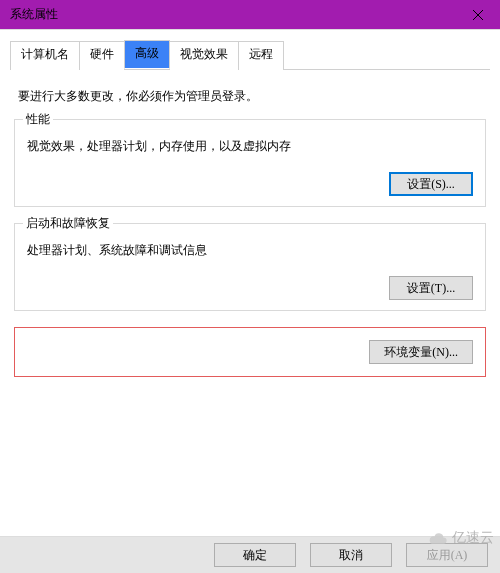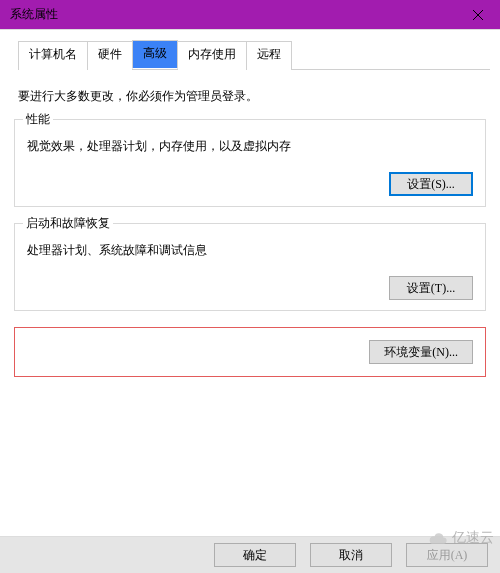--- a/index.html
+++ b/index.html
@@ -26,21 +26,21 @@
     .titlebar-close {
       width: 45px;
       height: 29px;
       display: flex;
       align-items: center;
       justify-content: center;
       cursor: default;
     }
     .titlebar-close svg { width: 10px; height: 10px; }
     .tabs-container {
-      padding: 10px 10px 0 18px;
+      padding: 10px 10px 0 10px;
     }
     .tabs {
       display: flex;
       border-bottom: 1px solid #d0d0d0;
       position: relative;
     }
     .tab {
       padding: 4px 10px 5px 10px;
       border: 1px solid #d0d0d0;
       border-bottom: none;
@@ -146,21 +146,21 @@
         <line x1="10" y1="0" x2="0" y2="10" stroke="#000" stroke-width="1"></line>
       </svg>
   </div>
 </div>
 
 <div class="tabs-container">
   <div class="tabs">
     <div class="tab">计算机名</div>
     <div class="tab">硬件</div>
     <div class="tab active">高级</div>
-    <div class="tab">内存使用</div>
+    <div class="tab">视觉效果</div>
     <div class="tab">远程</div>
   </div>
 </div>
 
 <div class="tab-content">
   <div class="intro-text">要进行大多数更改，你必须作为管理员登录。</div>
 
   <div class="groupbox">
     <div class="groupbox-title">性能</div>
     <div class="group-desc">视觉效果，处理器计划，内存使用，以及虚拟内存</div>

